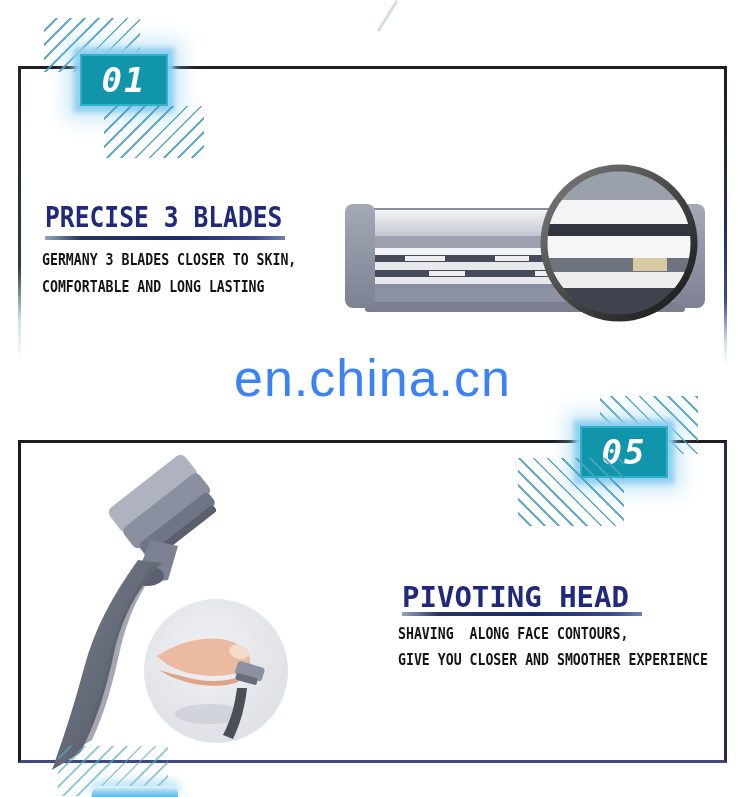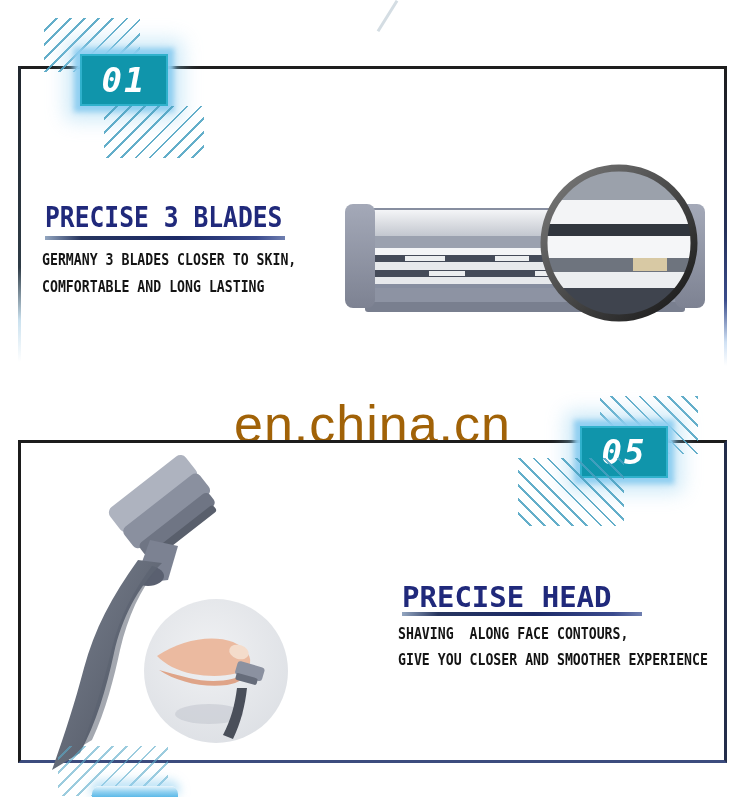--- a/index.html
+++ b/index.html
@@ -51,21 +51,21 @@
     background:linear-gradient(90deg,#93a6c0 0%,#27355f 15%,#1c2a67 55%,#3a4a8e 88%,#6f7fb0 100%);}
   #rule-1{left:45px;top:236px;width:240px;}
   #rule-2{left:402px;top:612px;width:240px;}
   .body-text{position:absolute;font:700 16.5px/27px "DejaVu Sans Mono",monospace;color:#141414;
     transform-origin:left top;transform:scaleX(.8);}
   .body-text div{white-space:pre;}
   #body-1{left:42px;top:246px;}
   #body-2{left:398px;top:621px;line-height:26px;}
 
   #watermark{position:absolute;left:234px;top:350px;
-    font:400 52px/1.1 "Liberation Sans",sans-serif;color:#a16207;letter-spacing:1px;margin-top:46px;}
+    font:400 52px/1.1 "Liberation Sans",sans-serif;color:#3b82f6;letter-spacing:1px;}
 
   .art{position:absolute;}
 </style>
 </head>
 <body>
 
 <div id="canvas">
 
   <div class="line" id="faint-diagonal"></div>
 
@@ -182,21 +182,21 @@
     </g>
     <path d="M104,90 C102,108 98,124 90,141 L80,137 C88,122 92,106 94,90 Z" fill="#4a4f5a"></path>
   </svg>
 
   <div class="hatch hatch-back" id="hatch-02-top"></div>
   <div class="badge" id="badge-02">
     <span>05</span>
   </div>
   <div class="hatch hatch-back" id="hatch-02-bottom"></div>
 
-  <div class="title" id="title-2">PRECISE HEAD</div>
+  <div class="title" id="title-2">PIVOTING HEAD</div>
   <div class="rule" id="rule-2"></div>
   <div class="body-text" id="body-2">
     <div>SHAVING  ALONG FACE CONTOURS,</div>
     <div>GIVE YOU CLOSER AND SMOOTHER EXPERIENCE</div>
   </div>
 
   <div class="hatch" id="hatch-next"></div>
   <div class="line" id="next-band"></div>
 
 </div>

